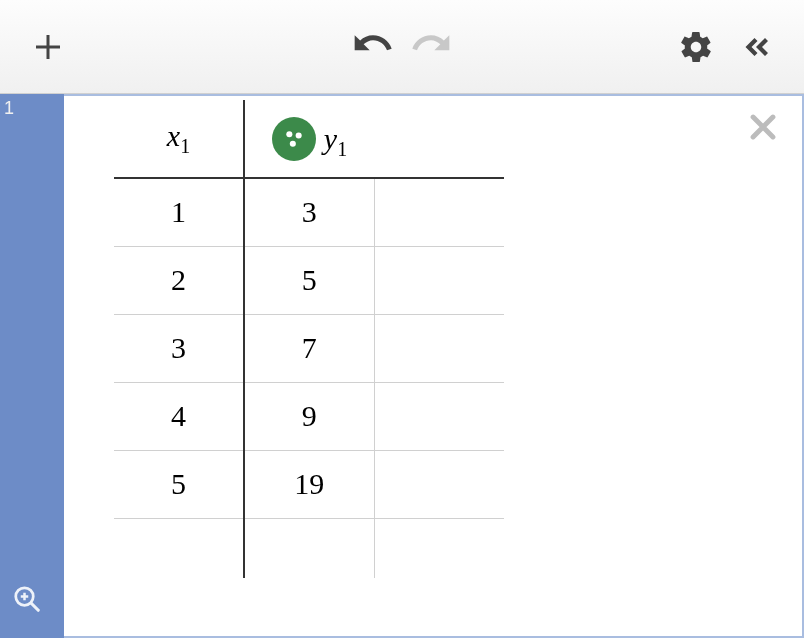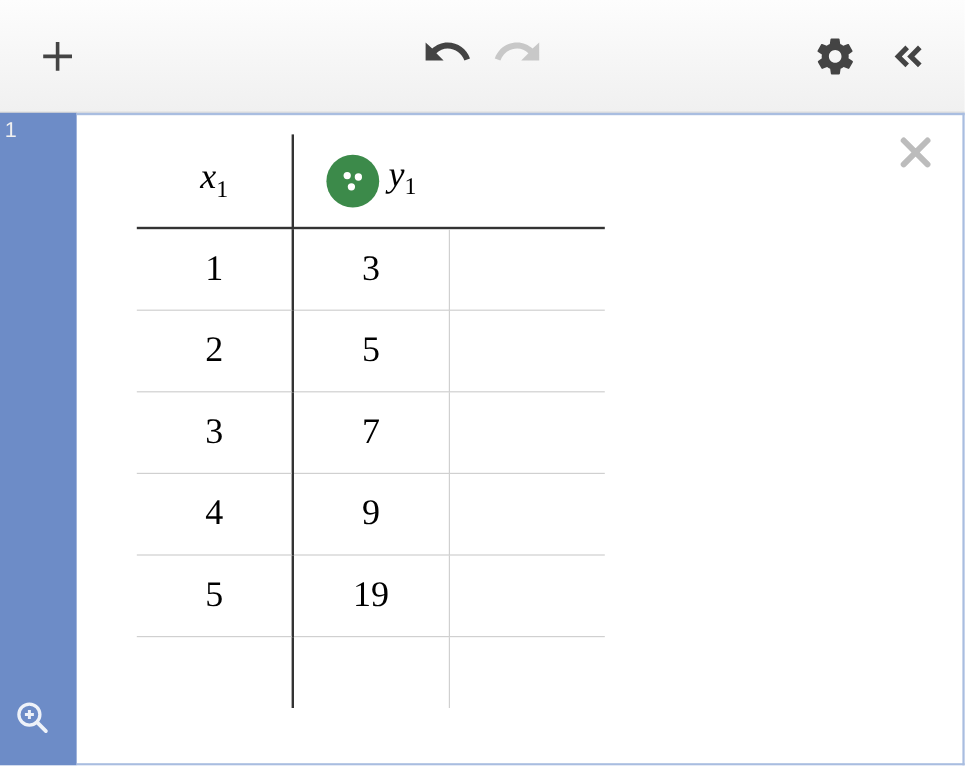--- a/index.html
+++ b/index.html
@@ -69,21 +69,21 @@
       left: 12px;
       cursor: pointer;
       color: #eef2f9;
     }
     .panel {
       flex: 1;
       border: 2px solid #a9bde0;
       border-left: none;
       background: #fff;
       position: relative;
-      padding: 16px 50px;
+      padding: 4px 50px;
     }
     .close-btn {
       position: absolute;
       top: 14px;
       right: 22px;
       cursor: pointer;
       color: #bcbcbc;
     }
     .data-table {
       border-collapse: collapse;
@@ -127,21 +127,21 @@
       justify-content: center;
       width: 44px;
       height: 44px;
       border-radius: 50%;
       background: #3c8a4a;
       margin-right: 8px;
       vertical-align: middle;
       cursor: pointer;
     }
     .plot-toggle svg { display: block; }
-    .y-header-content { display: inline-flex; align-items: flex-start; justify-content: center; }
+    .y-header-content { display: inline-flex; align-items: flex-end; justify-content: center; }
   </style>
 </head>
 <body>
 
 <div class="toolbar">
   <div class="toolbar-icon">
     <svg width="36" height="36" viewBox="0 0 24 24">
       <path d="M11 4h2v7h7v2h-7v7h-2v-7H4v-2h7z" fill="#444"></path>
     </svg>
   </div>

